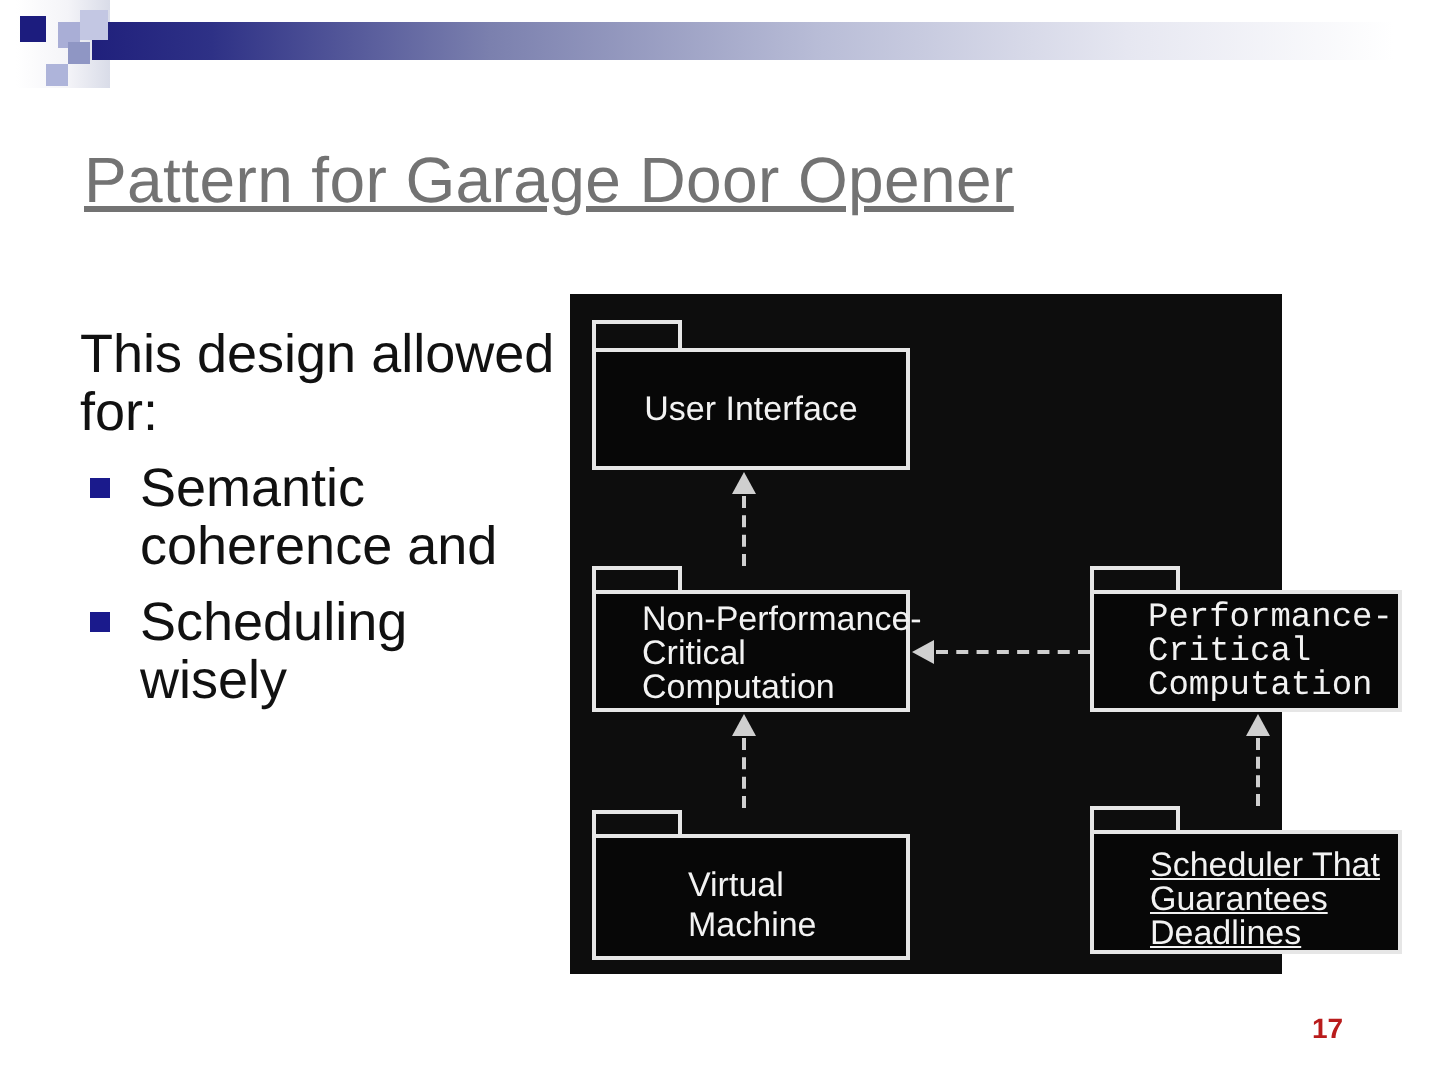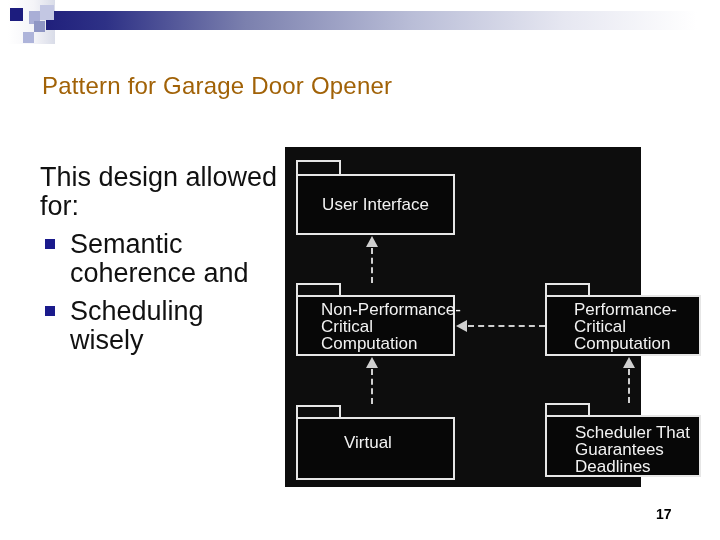--- a/index.html
+++ b/index.html
@@ -25,22 +25,23 @@
   .sq { position: absolute; }
   .sq1 { left: 10px; top: 8px;  width: 13px; height: 13px; background: #1c1c7e; }
   .sq2 { left: 29px; top: 11px; width: 11px; height: 13px; background: #a9aed6; }
   .sq3 { left: 40px; top: 5px;  width: 14px; height: 15px; background: #c3c7e3; z-index: 2; }
   .sq4 { left: 34px; top: 21px; width: 11px; height: 11px; background: #8f96c4; }
   .sq5 { left: 23px; top: 32px; width: 11px; height: 11px; background: #aeb4da; }
 
   
   .title {
     left: 42px; top: 72px; width: 620px;
-    font-size: 24px; color: #a16207; letter-spacing: 0.2px;
+    font-size: 32px; color: #737373; letter-spacing: 0.2px;
     white-space: nowrap;
+    text-decoration: underline;
   }
 
   
   .body-text {
     left: 40px; top: 163px; width: 240px;
     font-size: 27px; color: #111111; line-height: 29px;
   }
   .bullet-item { position: relative; padding-left: 30px; margin-top: 9px; }
   .bullet-square {
     position: absolute; left: 5px; top: 9px;
@@ -71,21 +72,21 @@
   }
   .arrow-left {
     position: absolute; width: 0; height: 0;
     border-top: 6px solid transparent; border-bottom: 6px solid transparent;
     border-right: 11px solid #cfcfcf;
   }
 
   
   .page-number {
     left: 656px; top: 506px;
-    font-size: 14px; font-weight: bold; color: #000000;
+    font-size: 14px; font-weight: bold; color: #b91c1c;
   }
 </style>
 </head>
 <body>
 
 <div class="abs hdr-strip"></div>
 <div class="abs hdr-bar"></div>
 <div class="sq sq1"></div>
 <div class="sq sq2"></div>
 <div class="sq sq3"></div>
@@ -125,38 +126,39 @@
   <div class="pkg-body" style="left:11px; top:148px; width:159px; height:61px; padding:4px 0 0 23px;">
     <div class="pkg-line">Non-Performance-</div>
     <div class="pkg-line">Critical</div>
     <div class="pkg-line">Computation</div>
   </div>
 
   <div class="arrow-left" style="left:171px; top:173px;"></div>
   <div class="dash-h" style="left:183px; top:178px; width:77px;"></div>
 
   <div class="pkg-tab" style="left:260px; top:136px; height:13px;"></div>
-  <div class="pkg-body" style="left:260px; top:148px; width:156px; height:61px; padding:4px 0 16px 27px;">
+  <div class="pkg-body" style="left:260px; top:148px; width:156px; height:61px; padding:4px 0 16px 27px;font-family:Liberation Mono, monospace;">
     <div class="pkg-line">Performance-</div>
     <div class="pkg-line">Critical</div>
     <div class="pkg-line">Computation</div>
   </div>
 
   <div class="arrow-up" style="left:81px; top:210px;"></div>
   <div class="dash-v" style="left:86px; top:222px; height:35px;"></div>
 
   <div class="arrow-up" style="left:338px; top:210px;"></div>
   <div class="dash-v" style="left:343px; top:222px; height:34px;"></div>
 
   <div class="pkg-tab" style="left:11px; top:258px; height:13px;"></div>
   <div class="pkg-body" style="left:11px; top:270px; width:159px; height:63px; padding:14px 0 0 46px; line-height:20px;">
     <div class="pkg-line">Virtual</div>
+    <div class="pkg-line">Machine</div>
   </div>
 
   <div class="pkg-tab" style="left:260px; top:256px; height:13px;"></div>
-  <div class="pkg-body" style="left:260px; top:268px; width:156px; height:62px; padding:7px 0 0 28px;">
+  <div class="pkg-body" style="left:260px; top:268px; width:156px; height:62px; padding:7px 0 0 28px;text-decoration:underline;">
     <div class="pkg-line">Scheduler That</div>
     <div class="pkg-line">Guarantees</div>
     <div class="pkg-line">Deadlines</div>
   </div>
 </div>
 
 <div class="abs page-number">17</div>
 
 </body></html>

